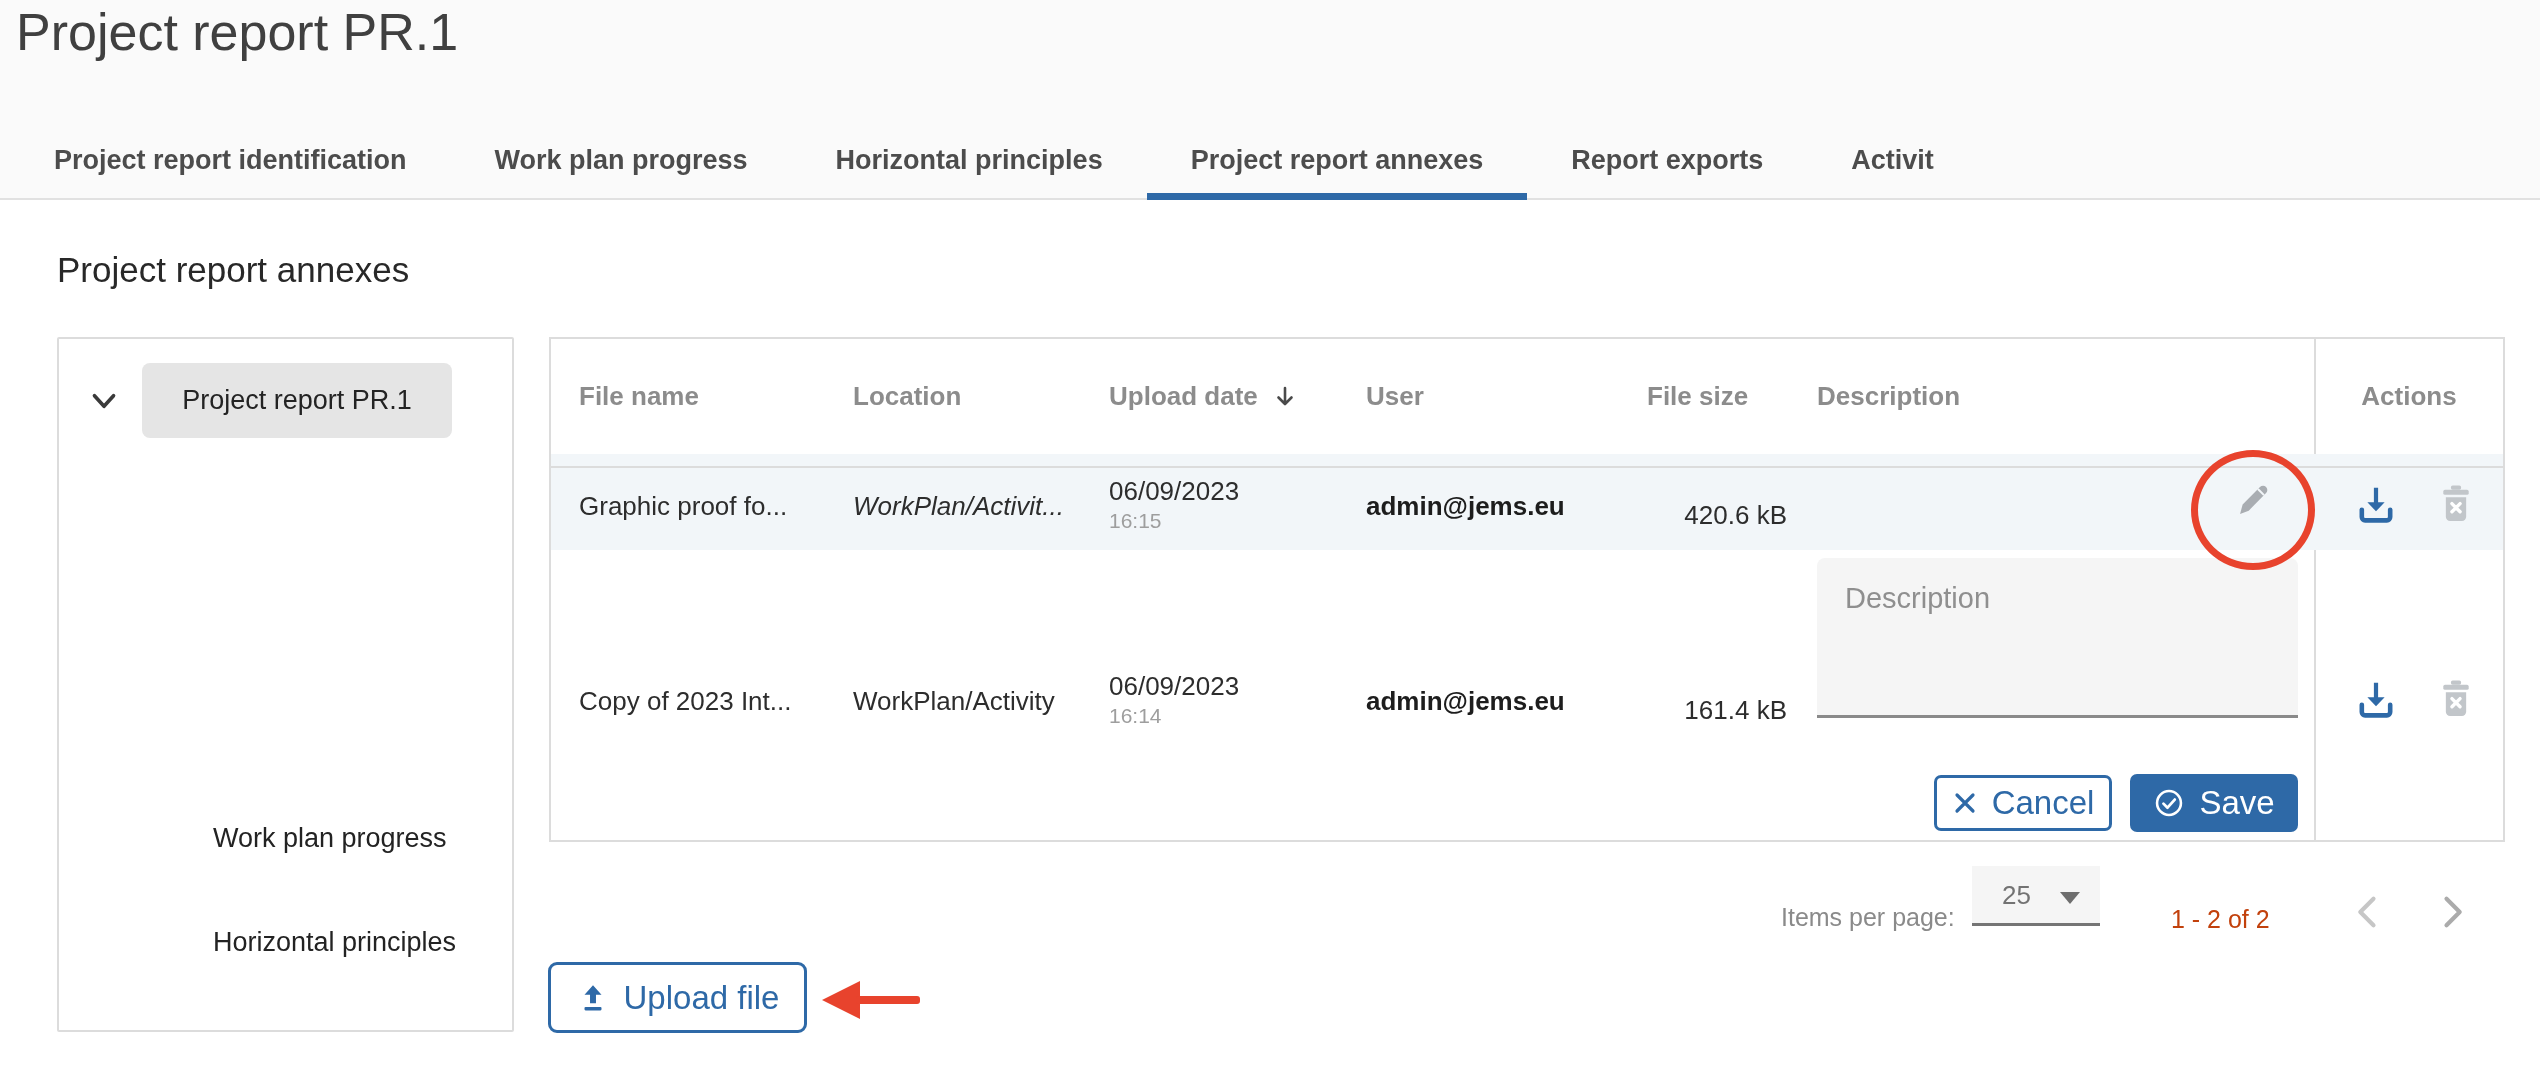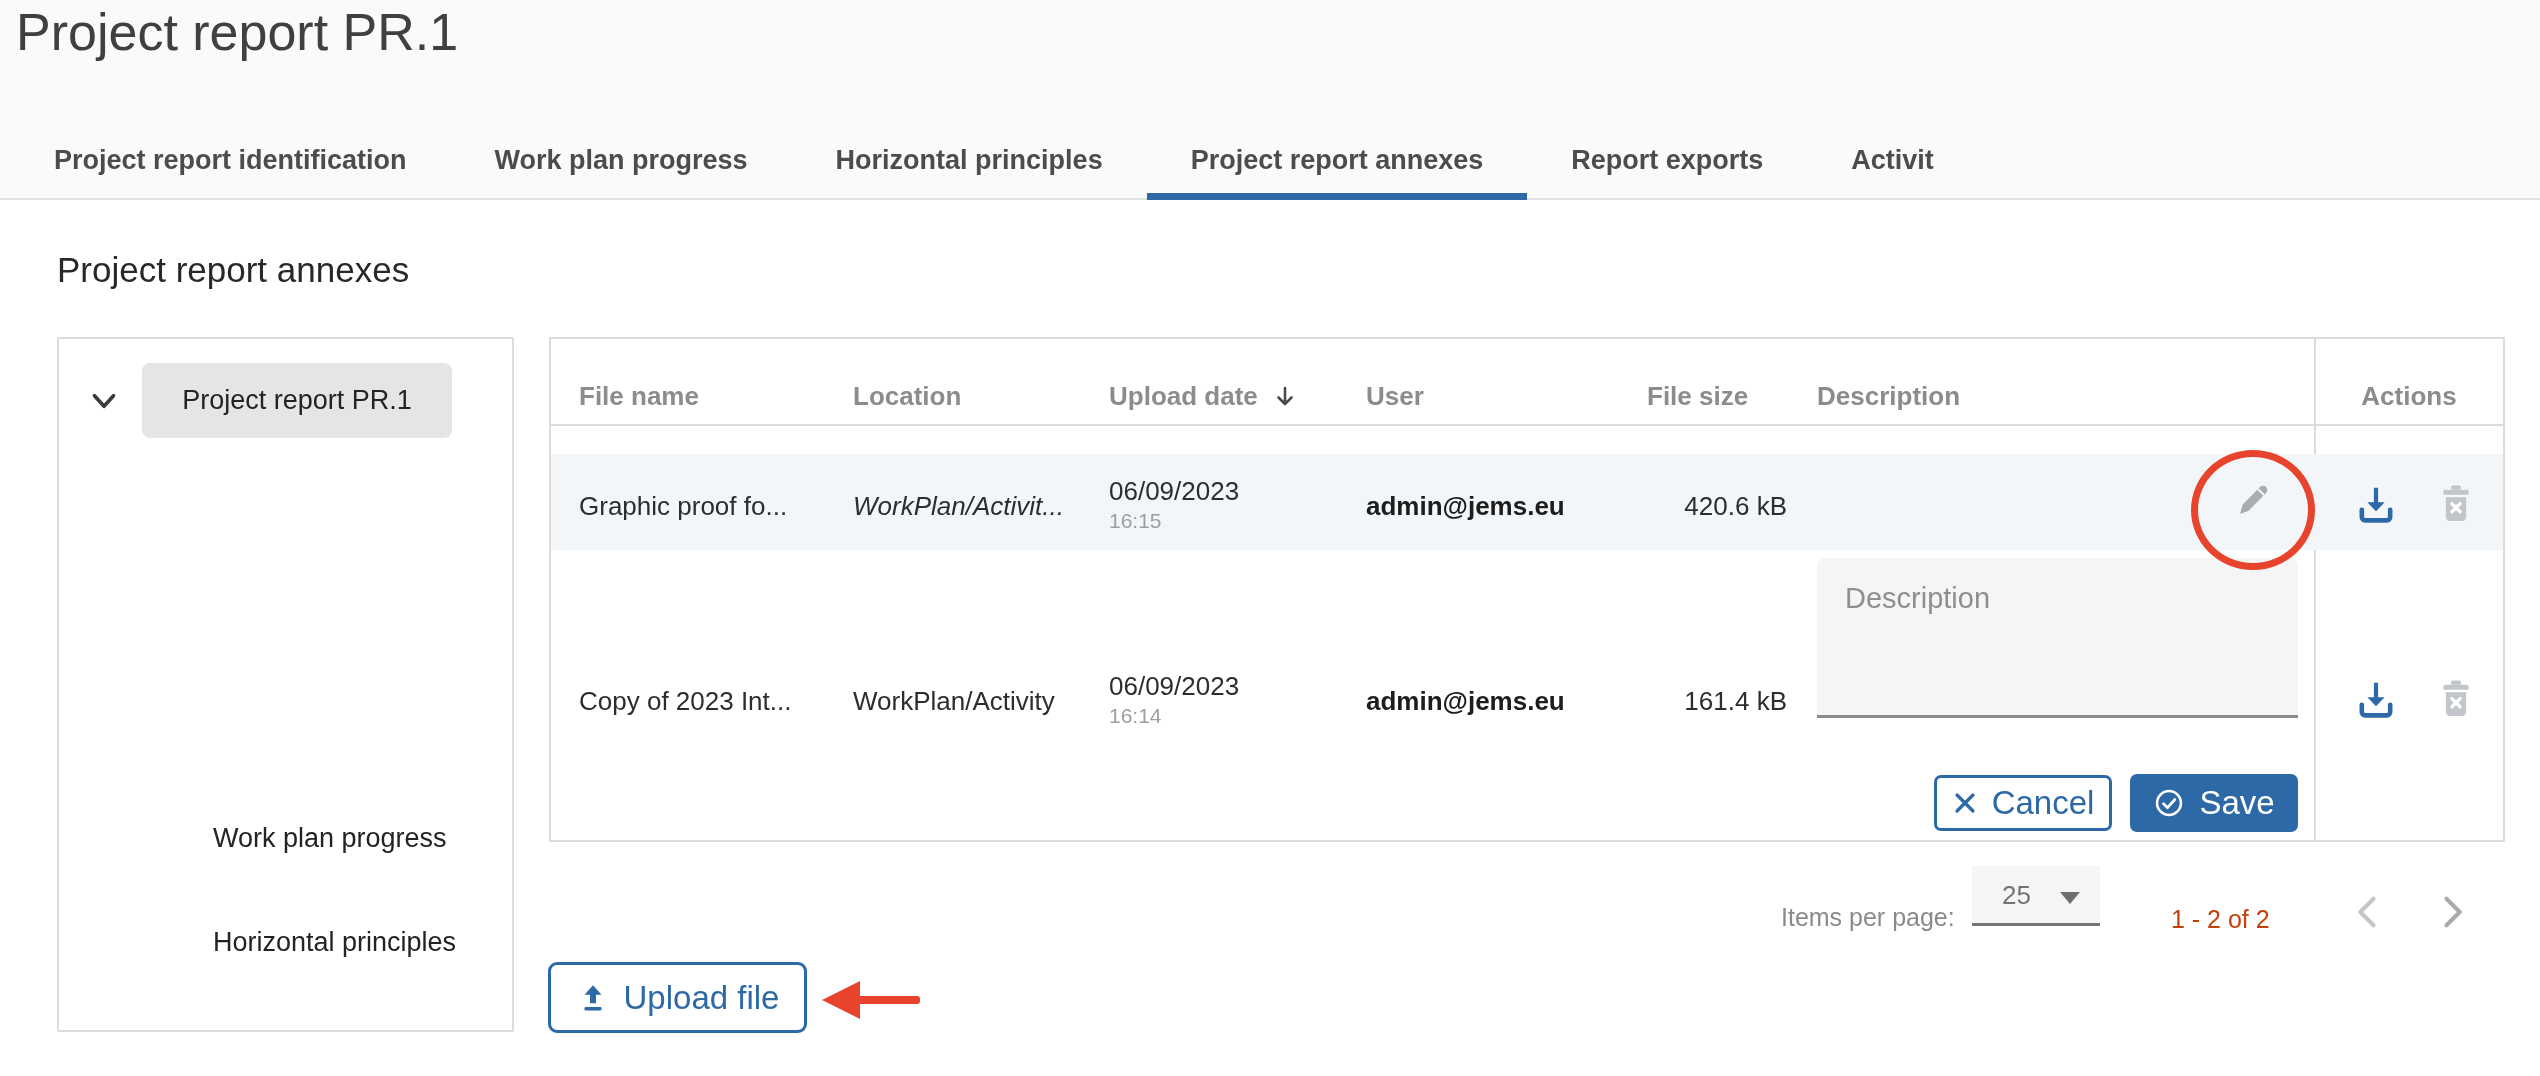--- a/index.html
+++ b/index.html
@@ -23,30 +23,30 @@
   .tree-chevron { position:absolute; left:27px; top:44px; width:36px; height:36px; cursor:pointer; }
   .tree-root-chip { position:absolute; left:83px; top:24px; width:310px; height:75px;
     background:#e5e5e5; border-radius:8px; display:flex; align-items:center; justify-content:center;
     font-size:27px; color:#232323; cursor:pointer; }
   .tree-child { position:absolute; left:154px; font-size:27px; color:#232323; cursor:pointer; }
   .tree-child.c1 { top:484px; }
   .tree-child.c2 { top:588px; }
   
   .table-panel { position:absolute; left:549px; top:337px; width:1956px; height:505px;
     border:2px solid #dcdcdc; background:#fff; }
-  .thead { position:absolute; left:0; top:0; width:100%; height:87px; border-bottom:2px solid #dcdcdc; }
+  .thead { position:absolute; left:0; top:0; width:100%; height:129px; border-bottom:2px solid #dcdcdc; }
   .th { position:absolute; top:42px; font-size:26px; font-weight:700; color:#8c8c8c; white-space:nowrap; }
   .th-file { left:28px; } .th-loc { left:302px; } .th-date { left:558px; display:flex; gap:14px; align-items:center; }
   .th-user { left:815px; } .th-size { left:1096px; } .th-desc { left:1266px; }
   .th-actions { left:1763px; width:190px; text-align:center; }
   .actions-sep { position:absolute; left:1763px; top:0; bottom:0; width:2px; background:#dcdcdc; }
   .row1-bg { position:absolute; left:0; top:115px; width:100%; height:96px; background:#f2f6f9; }
   .cell { position:absolute; font-size:26px; color:#2d2d2d; white-space:nowrap; }
   .cell.user { font-weight:700; color:#1d1d1d; }
-  .cell.size { width:140px; text-align:right; }
+  .cell.size { width:140px; text-align:right;margin-top:9px; }
   .cell-time { font-size:21px; color:#9e9e9e; }
   
   .r1 { top:152px; } .r1-date { top:137px; } .r1-time { top:170px; }
   .r2 { top:347px; } .r2-date { top:332px; } .r2-time { top:365px; }
   .icon-btn { position:absolute; cursor:pointer; background:none; border:none; padding:0; line-height:0; }
   .pencil-btn { left:1680px; top:138px; width:44px; height:44px; }
   .dl-1 { left:1802px; top:143px; width:46px; height:46px; }
   .tr-1 { left:1884px; top:143px; width:42px; height:44px; }
   .dl-2 { left:1802px; top:338px; width:46px; height:46px; }
   .tr-2 { left:1884px; top:338px; width:42px; height:44px; }

